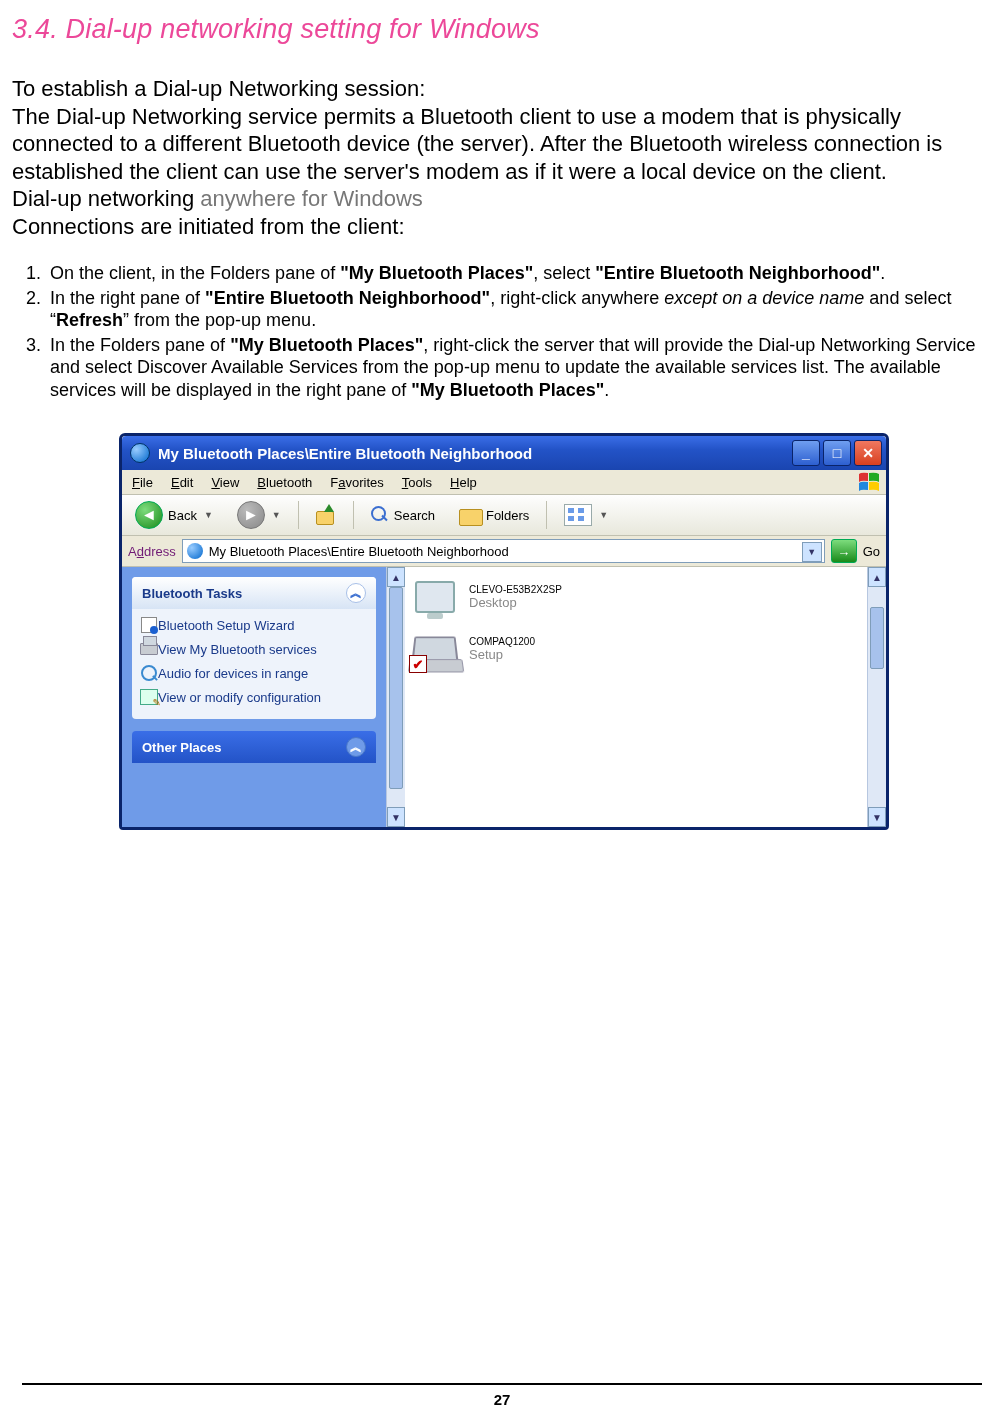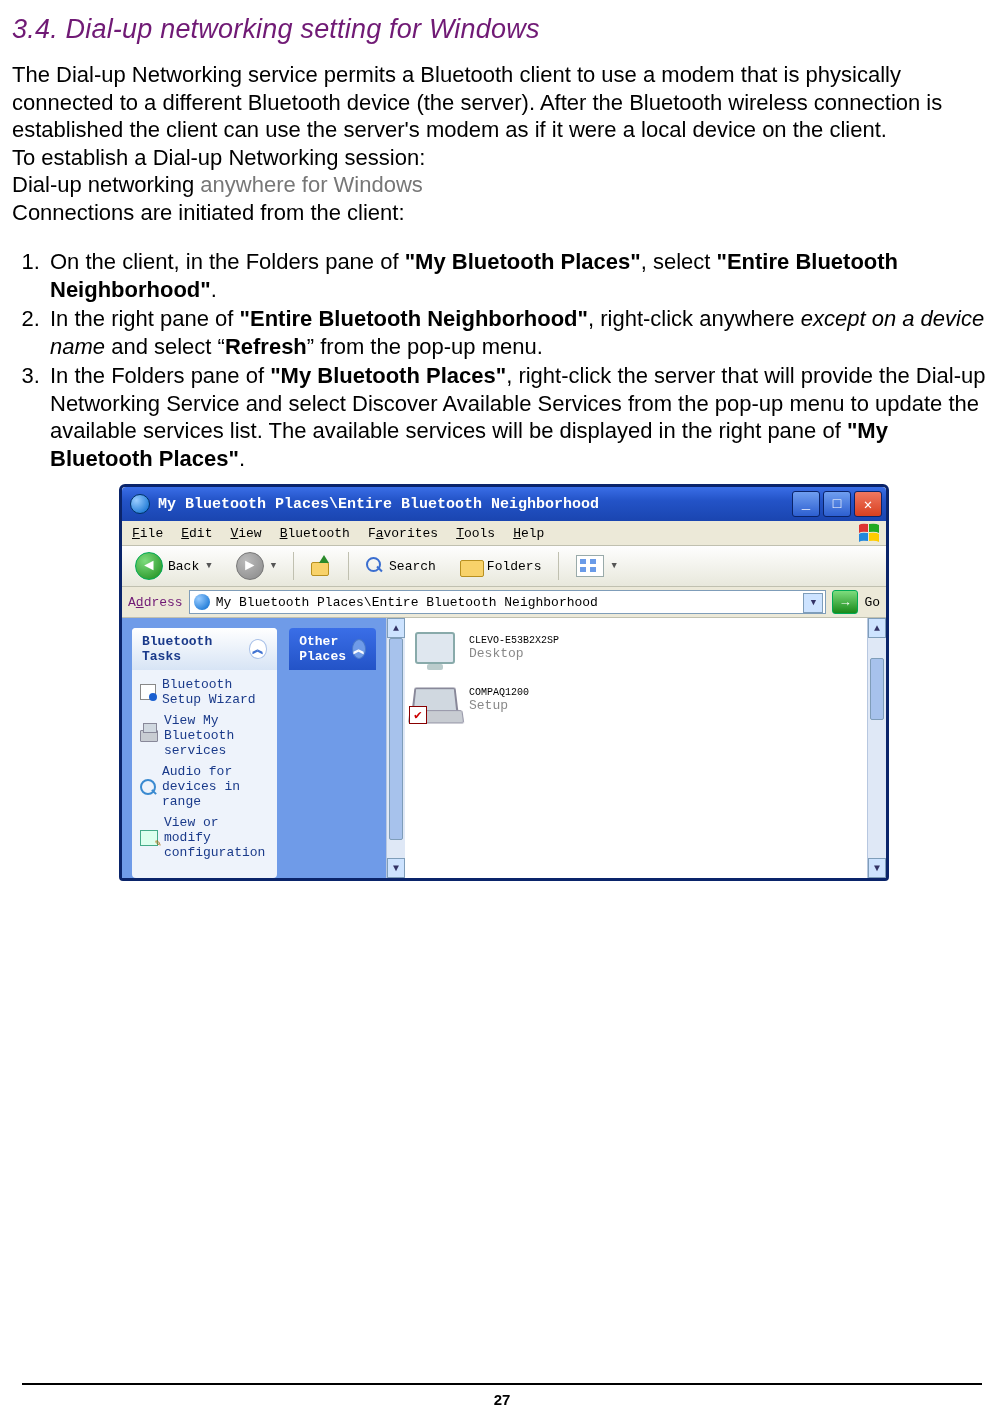--- a/index.html
+++ b/index.html
@@ -1,26 +1,26 @@
 <!DOCTYPE html>
 <html><head>
 <meta charset="utf-8">
 <style>
   html,body{margin:0;padding:0;background:#fff;font-family:Arial,Helvetica,sans-serif;color:#000}
   .page{width:1004px;min-height:1426px;margin:0 auto;position:relative;padding:10px 8px 0 12px;box-sizing:border-box}
-  h2.section{font-family:Verdana,Geneva,sans-serif;color:#701a75;font-weight:400;font-size:27px;font-style:italic;margin:4px 0 16px 0;letter-spacing:.2px}
+  h2.section{font-family:Verdana,Geneva,sans-serif;color:#ec4899;font-weight:400;font-size:27px;font-style:italic;margin:4px 0 30px 0;letter-spacing:.2px}
   .body{font-size:22px;line-height:1.25}
   .body p{margin:0}
   .setline span.g{color:#777}
-  ol.steps{list-style:decimal;margin:22px 0 0 0;padding-left:34px;font-size:22px;line-height:1.25}
+  ol.steps{list-style:decimal;margin:22px 0 0 0;padding-left:34px;font-size:18px;line-height:1.25}
   ol.steps li{margin-bottom:2px;padding-left:4px}
   .b{font-weight:700}
   .i{font-style:italic}
   
-  .shot{width:770px;margin:12px auto 0 auto;border:3px solid #0a246a;border-radius:6px 6px 4px 4px;background:#ece9d8;font-family:Liberation Mono, monospace;font-size:13px;position:relative;box-sizing:border-box}
+  .shot{width:770px;margin:32px auto 0 auto;border:3px solid #0a246a;border-radius:6px 6px 4px 4px;background:#ece9d8;font-family:Liberation Sans, sans-serif;font-size:13px;position:relative;box-sizing:border-box}
   .titlebar{height:34px;background:linear-gradient(#3a6ee7,#2353c7 40%,#1a45b0);display:flex;align-items:center;color:#fff;font-weight:700;font-size:15px;border-radius:4px 4px 0 0;padding-left:8px;position:relative}
   .titlebar .ticon{width:18px;height:18px;background:radial-gradient(circle at 30% 30%,#9cf,#06c);border-radius:50%;margin-right:8px;border:1px solid #036}
   .winbtns{position:absolute;right:4px;top:4px;display:flex;gap:3px}
   .winbtn{width:26px;height:24px;border-radius:3px;border:1px solid #0a246a;display:flex;align-items:center;justify-content:center;font-weight:700;color:#fff;font-size:14px}
   .winbtn.min,.winbtn.max{background:linear-gradient(#6f9ef0,#2d5fd0)}
   .winbtn.close{background:linear-gradient(#f07860,#d84020);}
   .menubar{height:24px;background:#ece9d8;border-bottom:1px solid #c0c0b0;display:flex;align-items:center;gap:18px;padding-left:10px;color:#000;position:relative}
   .menubar .mi{cursor:default}
   .menubar .mi u{text-decoration:underline}
   .xplogo{position:absolute;right:6px;top:2px;width:22px;height:20px}
@@ -41,26 +41,26 @@
   .views{width:26px;height:20px;border:1px solid #9aa;background:#fff;display:inline-block;position:relative}
   .views::before{content:"";position:absolute;left:3px;top:3px;width:6px;height:5px;background:#6a9be8;box-shadow:10px 0 #6a9be8,0 8px #6a9be8,10px 8px #6a9be8}
   .dd{font-size:9px;color:#555;margin-left:2px}
   .addrbar{height:30px;background:#ece9d8;border-bottom:1px solid #c0c0b0;display:flex;align-items:center;gap:6px;padding:0 6px}
   .addrbar .lbl{color:#701a75}
   .addrfield{flex:1;background:#fff;border:1px solid #7f9db9;height:22px;display:flex;align-items:center;padding:0 4px;gap:6px;position:relative}
   .addrfield .aicon{width:16px;height:16px;background:radial-gradient(circle at 30% 30%,#9cf,#06c);border-radius:50%}
   .addrfield .dd2{position:absolute;right:2px;top:2px;width:18px;height:18px;background:#cde3ff;border:1px solid #7f9db9;display:flex;align-items:center;justify-content:center;font-size:9px;color:#336}
   .gobtn{width:24px;height:22px;background:linear-gradient(#7ddc7d,#1a8a1a);border:1px solid #0a5;border-radius:3px;color:#fff;display:flex;align-items:center;justify-content:center;font-weight:700}
   .content{display:flex;height:260px;background:#fff}
-  .leftcol{width:244px;background:#6f9be8;padding:10px 10px 0 10px;display:flex;flex-direction:row;gap:12px;position:relative}
+  .leftcol{width:244px;background:#6f9be8;padding:10px 10px 0 10px;display:flex;flex-direction:column;gap:12px;position:relative}
   .taskbox{background:#eef3fb;border-radius:4px;font-size:13px}
   .taskhdr{background:linear-gradient(#fff,#d7e4f5);border-radius:4px 4px 0 0;padding:6px 10px;color:#1a3a8a;font-weight:700;display:flex;align-items:center;justify-content:space-between}
   .chev{width:18px;height:18px;border-radius:50%;background:#fff;border:1px solid #a8c0e8;display:flex;align-items:center;justify-content:center;color:#3a6ed0;font-size:12px}
   .tasklist{padding:4px 8px 10px 8px}
-  .tasklist .row{display:flex;align-items:center;gap:6px;padding:3px 0;color:#1a3a8a}
+  .tasklist .row{display:flex;align-items:center;padding:3px 0;color:#1a3a8a}
   .tasklist .row .ic{width:18px;height:18px;display:flex;align-items:center;justify-content:center}
   .othdr{background:linear-gradient(#3a6ee7,#2353c7);color:#fff;font-weight:700;border-radius:4px 4px 0 0;padding:6px 10px;display:flex;justify-content:space-between;align-items:center}
   .vscroll{width:18px;background:#dfe8f6;border-left:1px solid #b7c7e0;position:relative}
   .vscroll .arr{height:18px;background:#cde3ff;border:1px solid #7f9db9;display:flex;align-items:center;justify-content:center;font-size:10px;color:#336}
   .vscroll .thumb{position:absolute;left:2px;right:2px;background:#a7c2ec;border:1px solid #7f9db9;border-radius:2px}
   .main{flex:1;background:#fff;display:flex}
   .devlist{flex:1;padding:8px 6px}
   .dev{display:flex;align-items:center;gap:10px;margin-bottom:8px}
   .dev .dicon{width:48px;height:44px;display:flex;align-items:center;justify-content:center;position:relative}
   .dev .dtext .dn{color:#000;font-size:10px}
@@ -85,22 +85,22 @@
   .ic-cfg{width:16px;height:14px;background:#dfe;border:1px solid #4a8;position:relative}
   .ic-cfg::after{content:"✎";position:absolute;right:-4px;bottom:-4px;font-size:10px;color:#a60}
 </style>
 </head>
 <body>
 
 <div class="page">
   <h2 class="section">3.4. Dial-up networking setting for Windows</h2>
 
   <div class="body">
+    <p>To establish a Dial-up Networking session:</p>
     <p>The Dial-up Networking service permits a Bluetooth client to use a modem that is physically connected to a different Bluetooth device (the server). After the Bluetooth wireless connection is established the client can use the server's modem as if it were a local device on the client.</p>
-    <p>To establish a Dial-up Networking session:</p>
     <p class="setline"><span>Dial-up networking </span><span class="g">anywhere for Windows</span></p>
     <p>Connections are initiated from the client:</p>
   </div>
 
   <ol class="steps">
     <li>
       <span>On the client, in the Folders pane of </span><span class="b">"My Bluetooth Places"</span><span>, select </span><span class="b">"Entire Bluetooth Neighborhood"</span><span>.</span>
     </li>
     <li>
       <span>In the right pane of </span><span class="b">"Entire Bluetooth Neighborhood"</span><span>, right-click anywhere </span><span class="i">except on a device name</span><span> and select “</span><span class="b">Refresh</span><span>” from the pop-up menu.</span>

